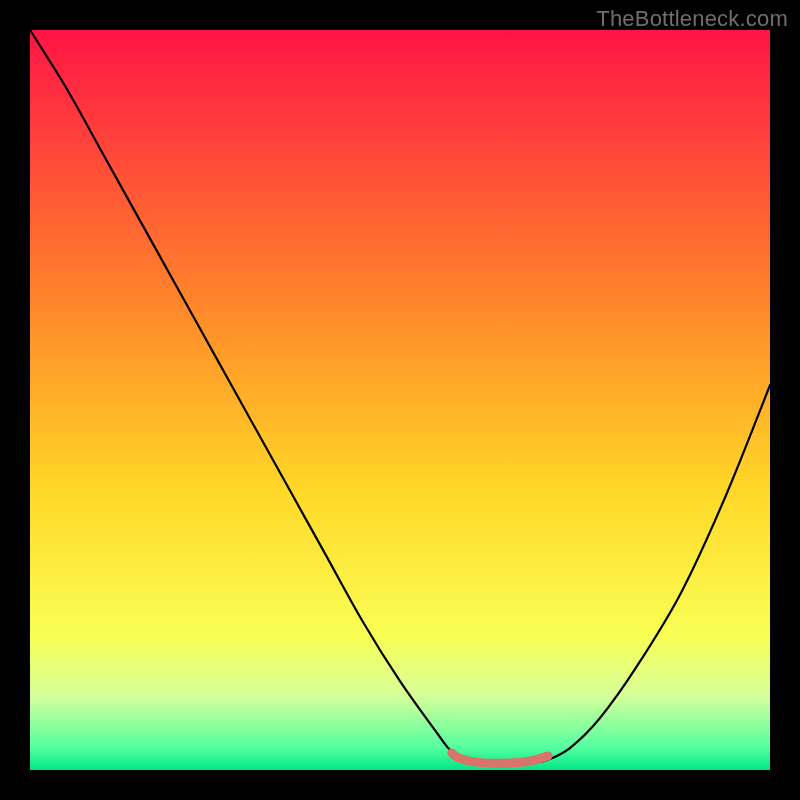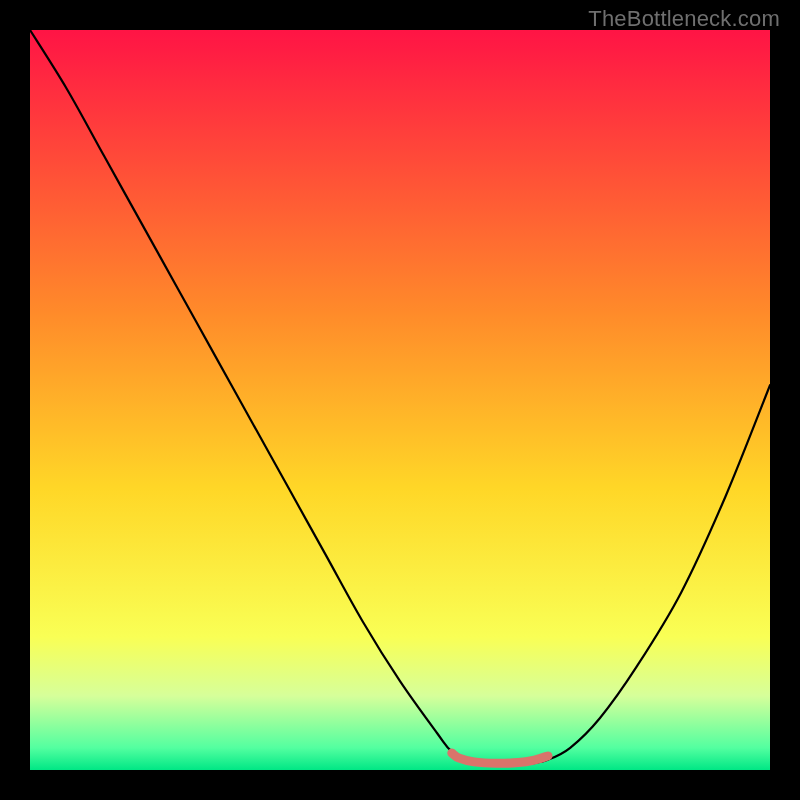--- a/index.html
+++ b/index.html
@@ -6,21 +6,21 @@
   html, body { width: 800px; height: 800px; overflow: hidden; background: #000; }
   .container {
     position: relative;
     width: 800px;
     height: 800px;
     background: #000;
   }
   .watermark {
     position: absolute;
     top: 6px;
-    right: 20px;
+    right: 12px;
     font-family: Arial, Helvetica, sans-serif;
     font-size: 22px;
     color: #6f6f6f;
     font-weight: 500;
     letter-spacing: 0.2px;
     z-index: 10;
   }
   .plot {
     position: absolute;
     left: 30px;

